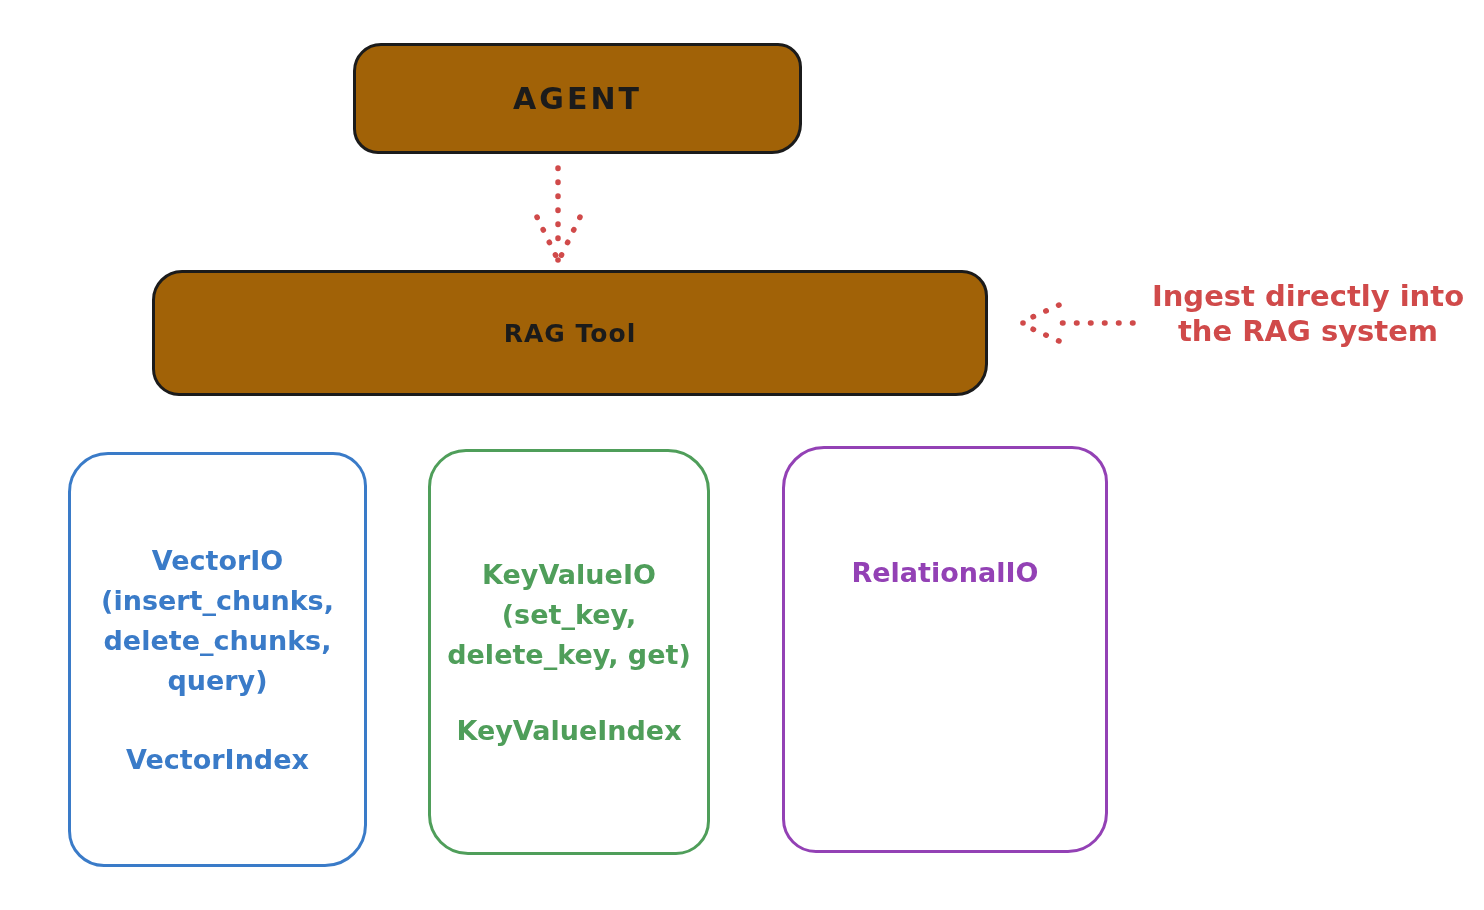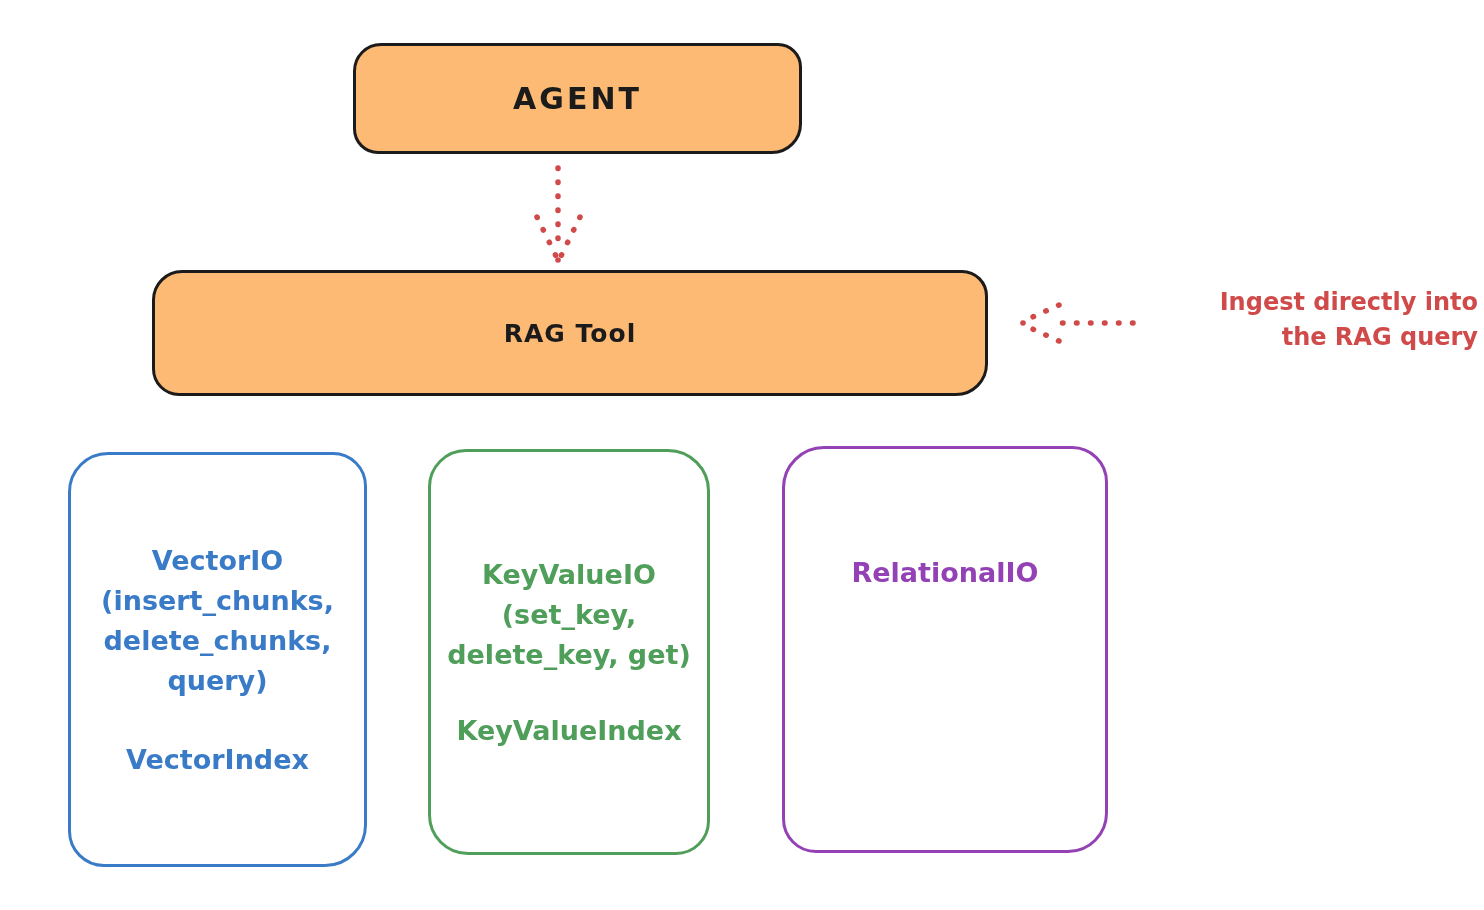--- a/index.html
+++ b/index.html
@@ -13,45 +13,45 @@
   html,body{background:#ffffff;}
   body{
     font-family:"DejaVu Sans","Liberation Sans",sans-serif;
     width:1484px;height:910px;overflow:hidden;position:relative;
   }
   .canvas{position:absolute;left:0;top:0;width:1484px;height:910px;background:#ffffff;}
   .arrows{position:absolute;left:0;top:0;width:1484px;height:910px;pointer-events:none;}
 
   .hand-box{
     position:absolute;
-    background:#fdba74;
+    background:#a16207;
     border:3.5px solid var(--box-stroke);
     display:flex;align-items:center;justify-content:center;
     color:#1b1b1b;
   }
   .agent-box{
     left:353px;top:43px;width:449px;height:111px;
     border-radius:28px 24px 30px 25px;
   }
   .agent-box .label{
     font-size:30px;font-weight:bold;letter-spacing:3px;
   }
   .rag-box{
     left:152px;top:270px;width:836px;height:126px;
     border-radius:30px 26px 32px 27px;
   }
   .rag-box .label{
     font-size:25px;font-weight:bold;letter-spacing:1px;
   }
 
   .annotation{
-    position:absolute;left:1138px;top:285px;width:340px;
-    text-align:right;
+    position:absolute;left:1138px;top:279px;width:340px;
+    text-align:center;
     color:var(--accent-red);
-    font-size:24px;font-weight:bold;line-height:35px;
+    font-size:29px;font-weight:bold;line-height:35px;
   }
 
   .iobox{
     position:absolute;
     background:#ffffff;
     border:3px solid currentColor;
   }
   .iobox .iolines{
     position:absolute;left:0;width:100%;
     text-align:center;
@@ -105,21 +105,21 @@
   <div class="hand-box agent-box">
     <span class="label">AGENT</span>
   </div>
 
   <div class="hand-box rag-box">
     <span class="label">RAG Tool</span>
   </div>
 
   <div class="annotation">
     <div>Ingest directly into</div>
-    <div>the RAG query</div>
+    <div>the RAG system</div>
   </div>
 
   <div class="iobox iobox-keyvalue">
     <div class="iolines" style="top:103px">
       <div>KeyValueIO</div>
       <div>(set_key,</div>
       <div>delete_key, get)</div>
     </div>
     <div class="iofooter" style="top:259px">KeyValueIndex</div>
   </div>

